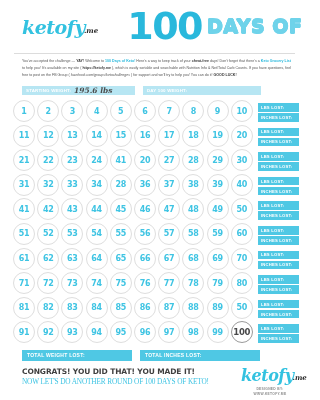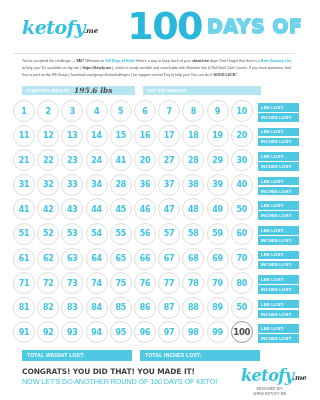--- a/index.html
+++ b/index.html
@@ -236,21 +236,21 @@
   }
   .congrats {
     font-family: "DejaVu Sans", sans-serif;
     font-weight: bold;
     font-size: 7.5px;
     color: #3f3f3f;
     letter-spacing: -0.1px;
     white-space: nowrap;
   }
   .another {
-    font-family: Liberation Sans, sans-serif;
+    font-family: Liberation Serif, serif;
     font-size: 7.3px;
     color: #3fc4e3;
     letter-spacing: -0.15px;
     margin-top: 1.5px;
     white-space: nowrap;
   }
   .footer-logo {
     width: 58px;
     text-align: center;
     padding-top: 1px;

